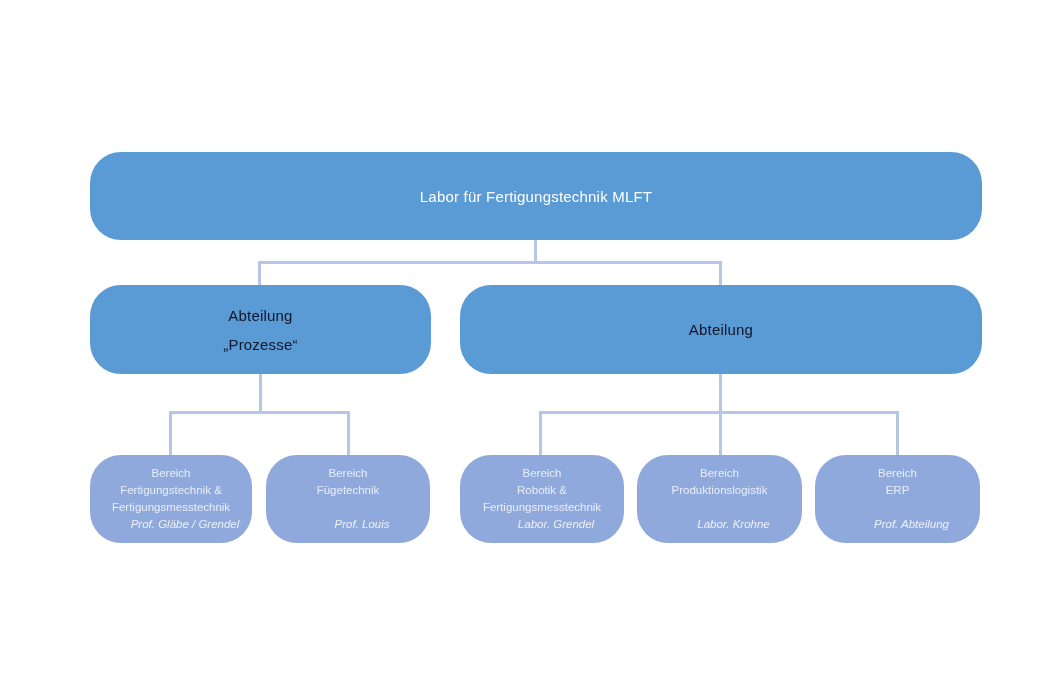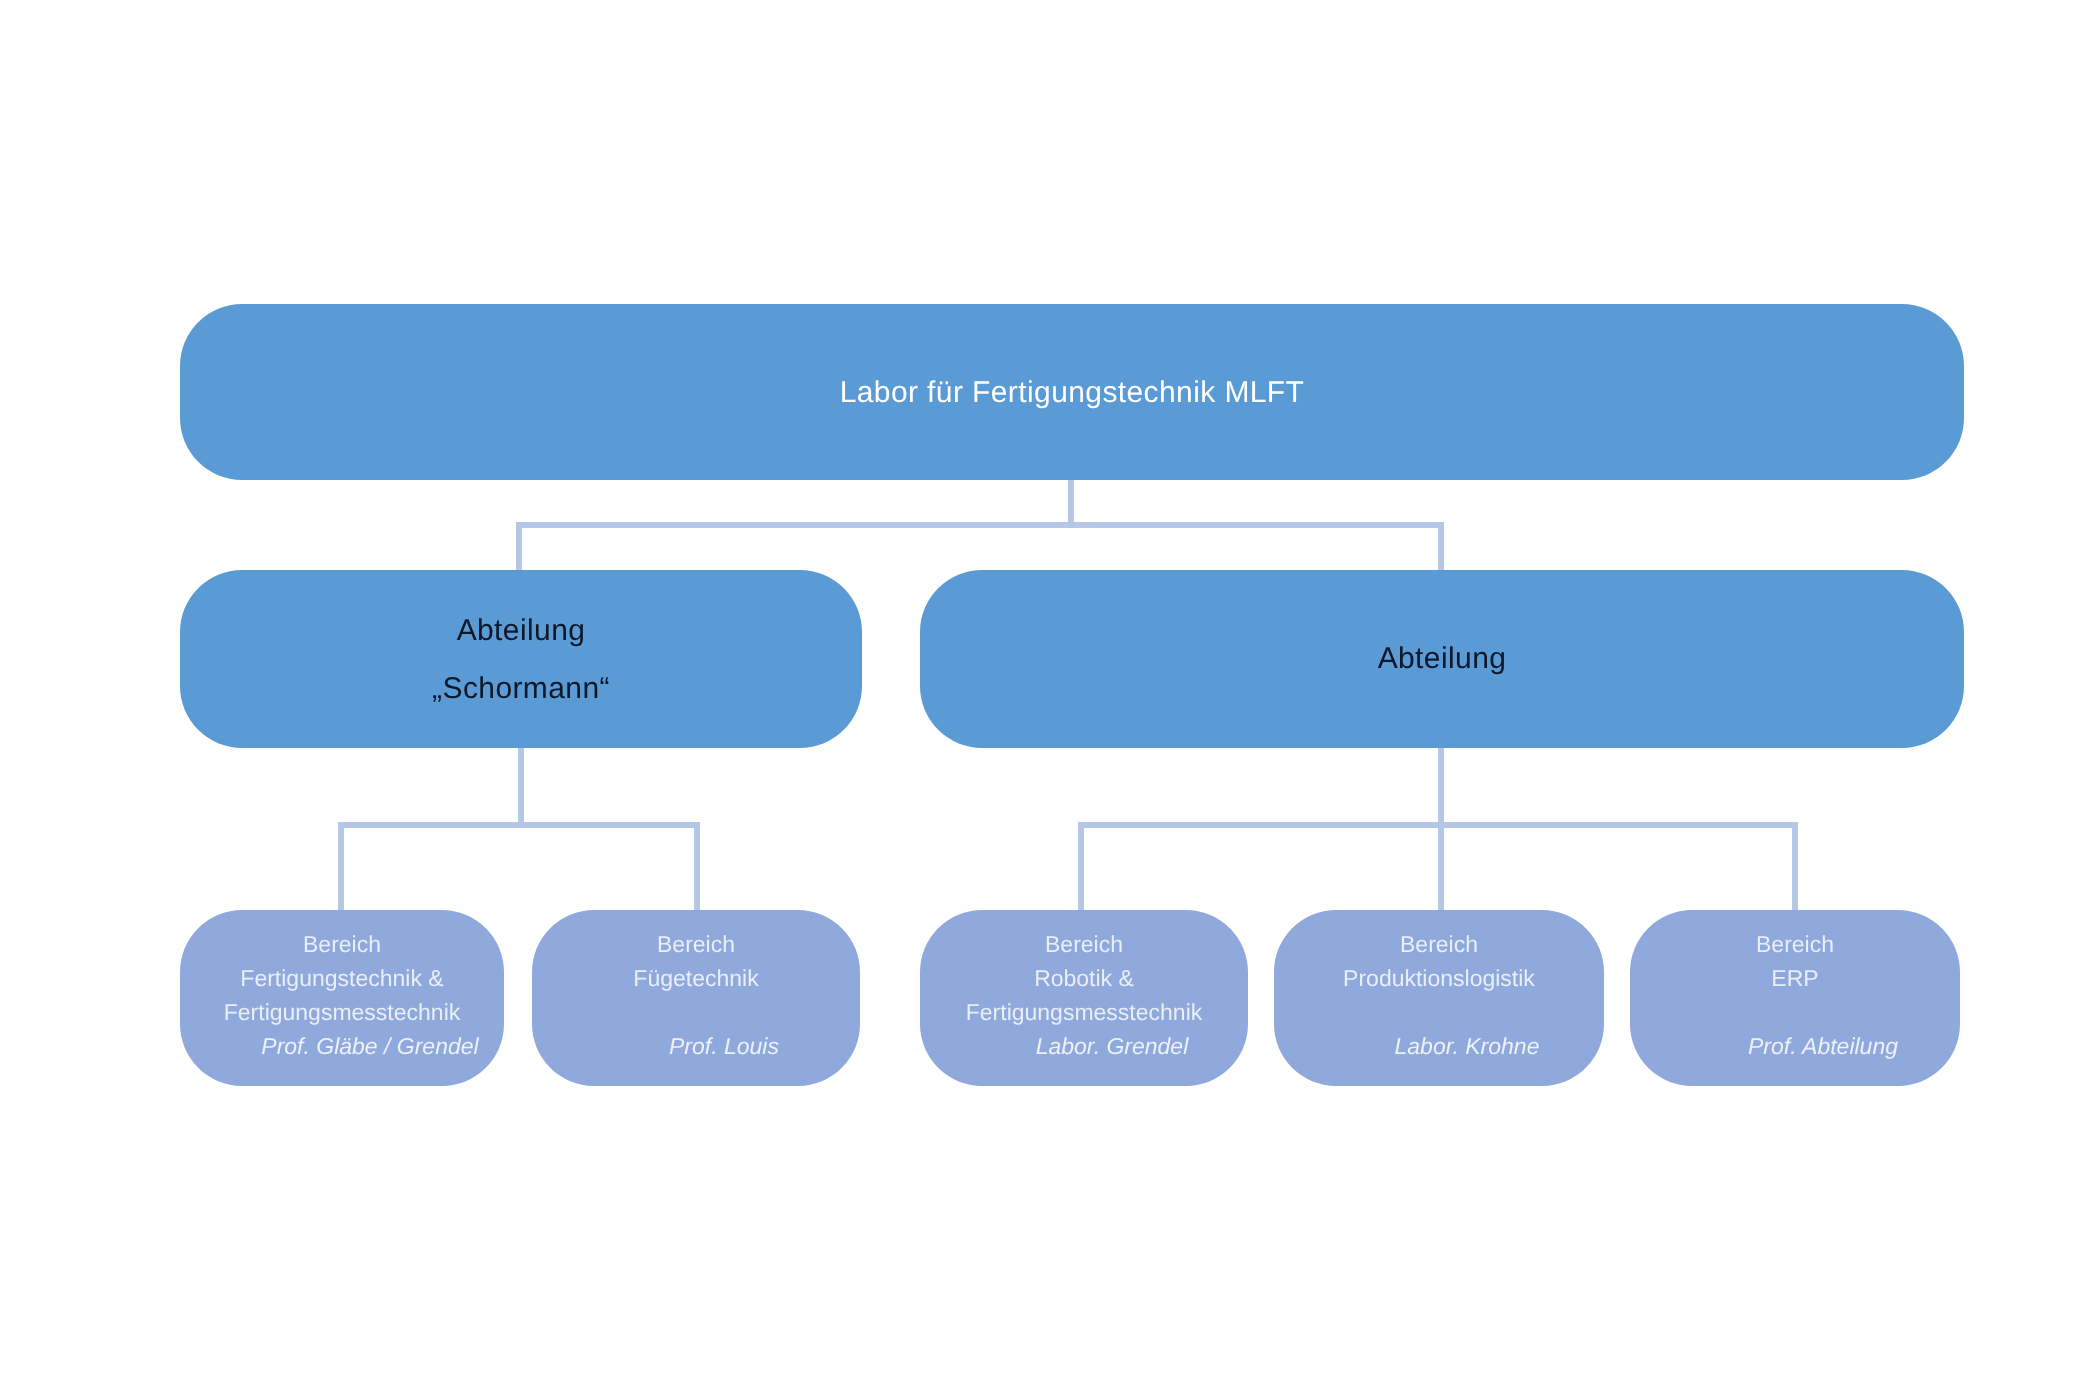--- a/index.html
+++ b/index.html
@@ -73,21 +73,21 @@
     <div>Labor für Fertigungstechnik MLFT</div>
   </div>
 
   <div class="conn" style="left:534px; top:240px; width:3px; height:23px;"></div>
   <div class="conn" style="left:258px; top:261px; width:464px; height:3px;"></div>
   <div class="conn" style="left:258px; top:261px; width:3px; height:24px;"></div>
   <div class="conn" style="left:719px; top:261px; width:3px; height:24px;"></div>
 
   <div class="box lvl2 prozesse">
     <div class="line">Abteilung</div>
-    <div class="line">„Schormann“</div>
+    <div class="line">„Prozesse“</div>
   </div>
   <div class="box lvl2 digital">
     <div class="line">Abteilung</div>
   </div>
 
   <div class="conn" style="left:259px; top:374px; width:3px; height:40px;"></div>
   <div class="conn" style="left:169px; top:411px; width:181px; height:3px;"></div>
   <div class="conn" style="left:169px; top:411px; width:3px; height:44px;"></div>
   <div class="conn" style="left:347px; top:411px; width:3px; height:44px;"></div>
 

